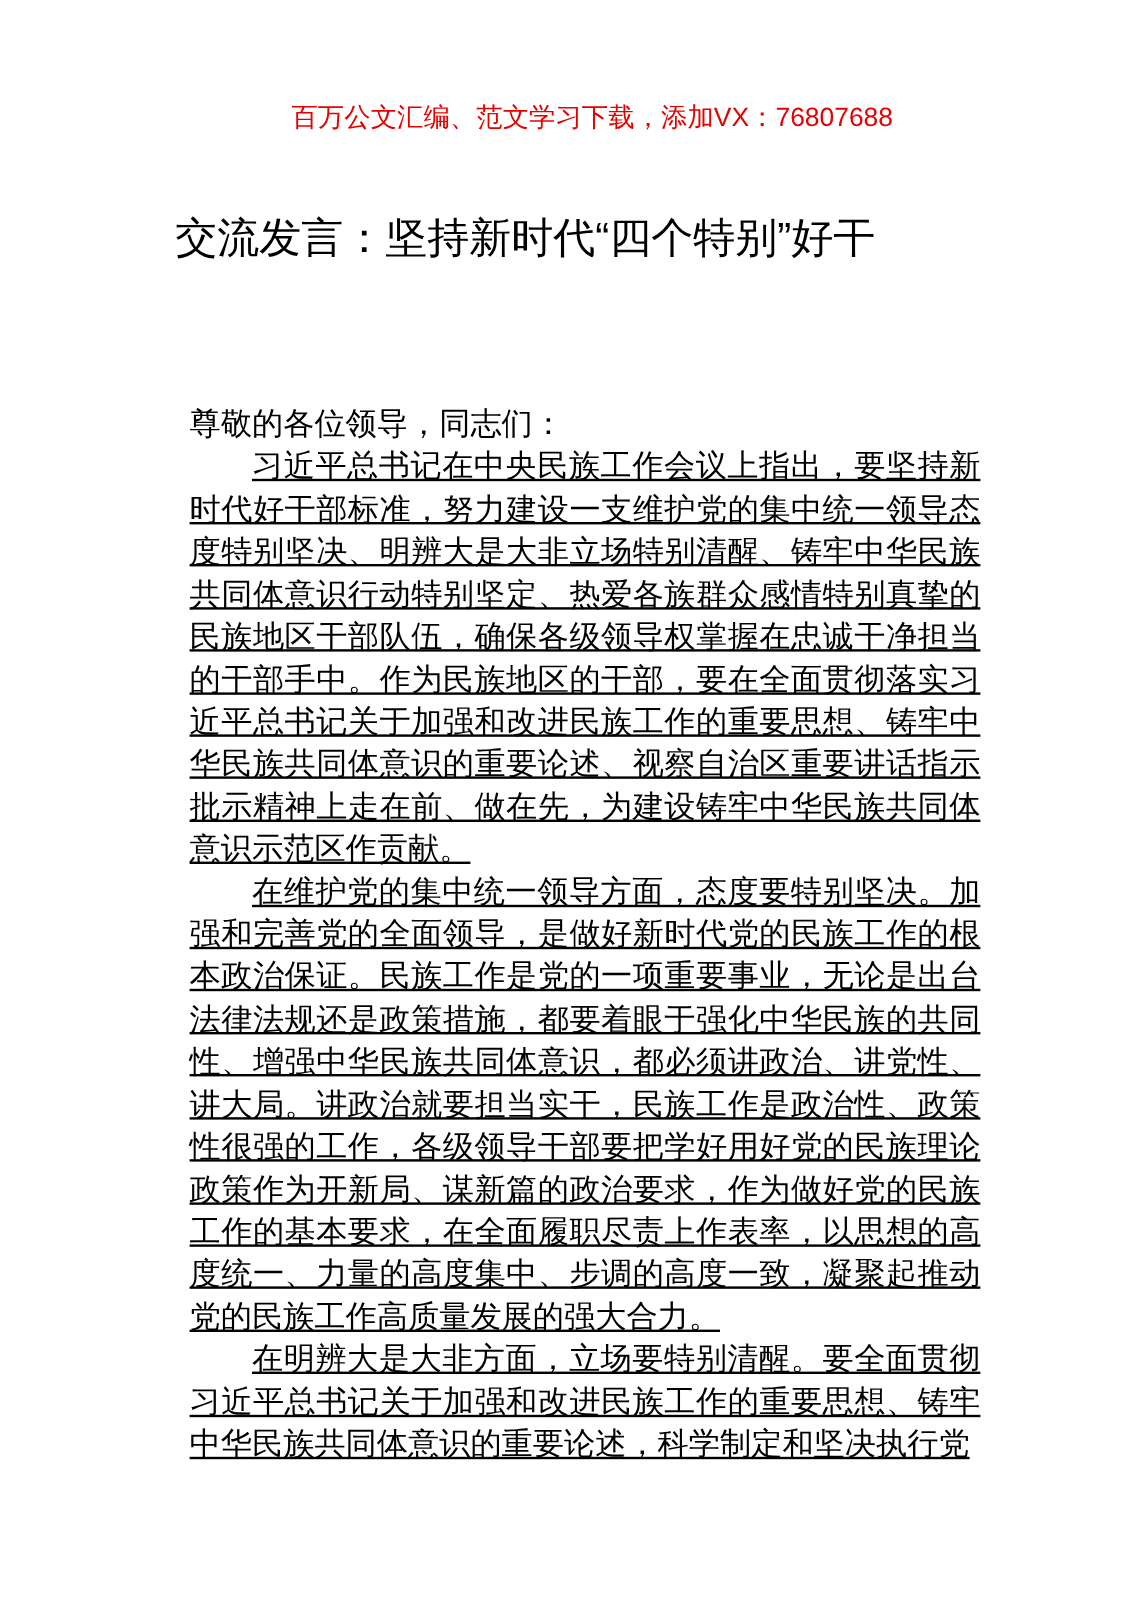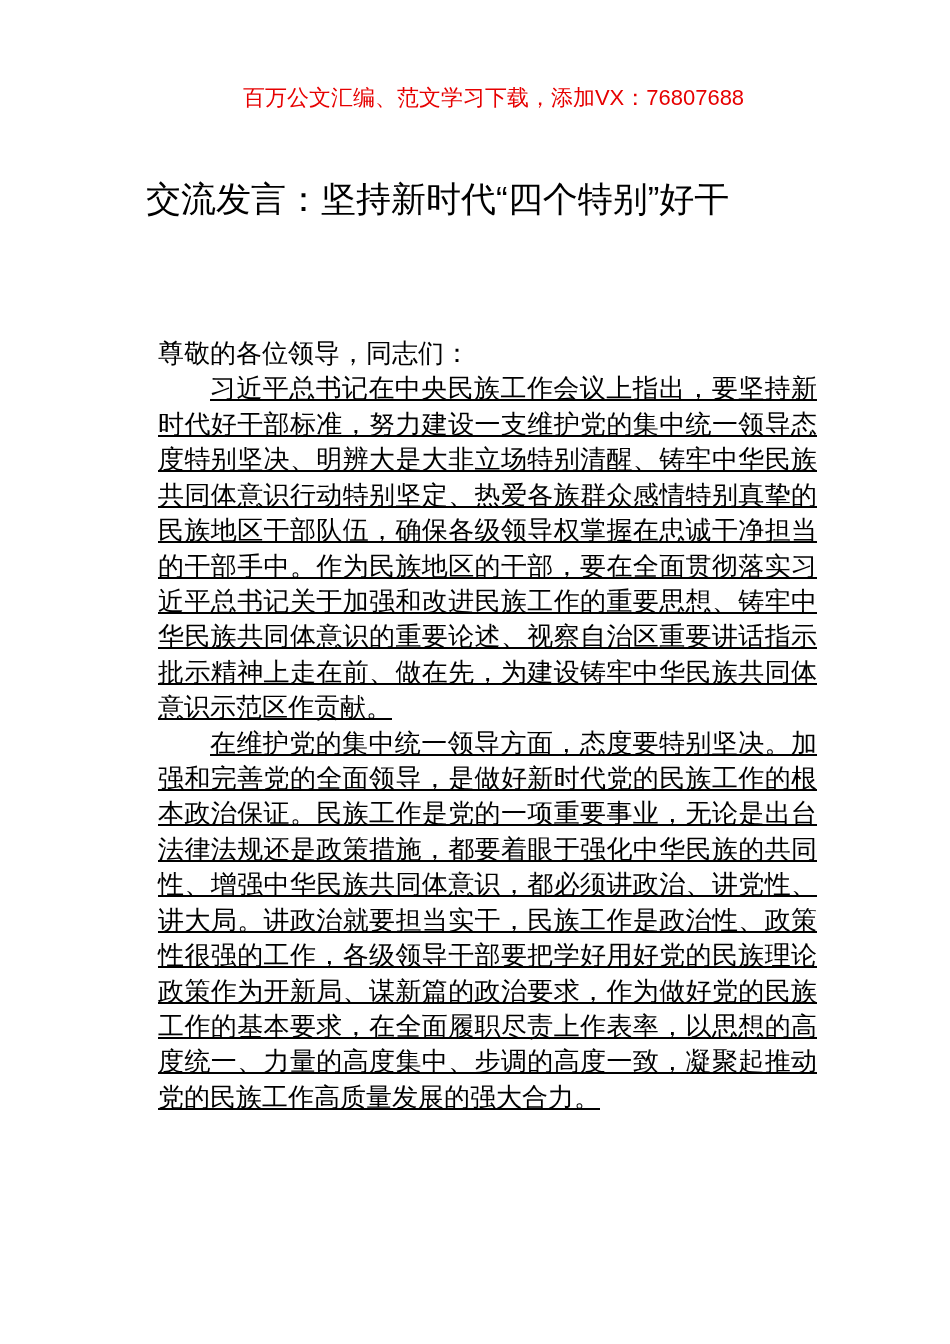--- a/index.html
+++ b/index.html
@@ -66,15 +66,16 @@
   <div class="promo" style="color: rgb(230, 0, 0);">百万公文汇编、范文学习下载，添加VX：76807688</div>
 
   <h1 class="title">
     <span class="title-line">交流发言：坚持新时代“四个特别”好干</span>
   </h1>
 
   <div class="body-text">
     <p class="salutation">尊敬的各位领导，同志们：</p>
     <p class="para">习近平总书记在中央民族工作会议上指出，要坚持新时代好干部标准，努力建设一支维护党的集中统一领导态度特别坚决、明辨大是大非立场特别清醒、铸牢中华民族共同体意识行动特别坚定、热爱各族群众感情特别真挚的民族地区干部队伍，确保各级领导权掌握在忠诚干净担当的干部手中。作为民族地区的干部，要在全面贯彻落实习近平总书记关于加强和改进民族工作的重要思想、铸牢中华民族共同体意识的重要论述、视察自治区重要讲话指示批示精神上走在前、做在先，为建设铸牢中华民族共同体意识示范区作贡献。</p>
     <p class="para">在维护党的集中统一领导方面，态度要特别坚决。加强和完善党的全面领导，是做好新时代党的民族工作的根本政治保证。民族工作是党的一项重要事业，无论是出台法律法规还是政策措施，都要着眼于强化中华民族的共同性、增强中华民族共同体意识，都必须讲政治、讲党性、讲大局。讲政治就要担当实干，民族工作是政治性、政策性很强的工作，各级领导干部要把学好用好党的民族理论政策作为开新局、谋新篇的政治要求，作为做好党的民族工作的基本要求，在全面履职尽责上作表率，以思想的高度统一、力量的高度集中、步调的高度一致，凝聚起推动党的民族工作高质量发展的强大合力。</p>
+    <p class="para">在明辨大是大非方面，立场要特别清醒。要全面贯彻习近平总书记关于加强和改进民族工作的重要思想、铸牢中华民族共同体意识的重要论述，科学制定和坚决执行党</p>
   </div>
 
 </div>
 
 </body></html>

